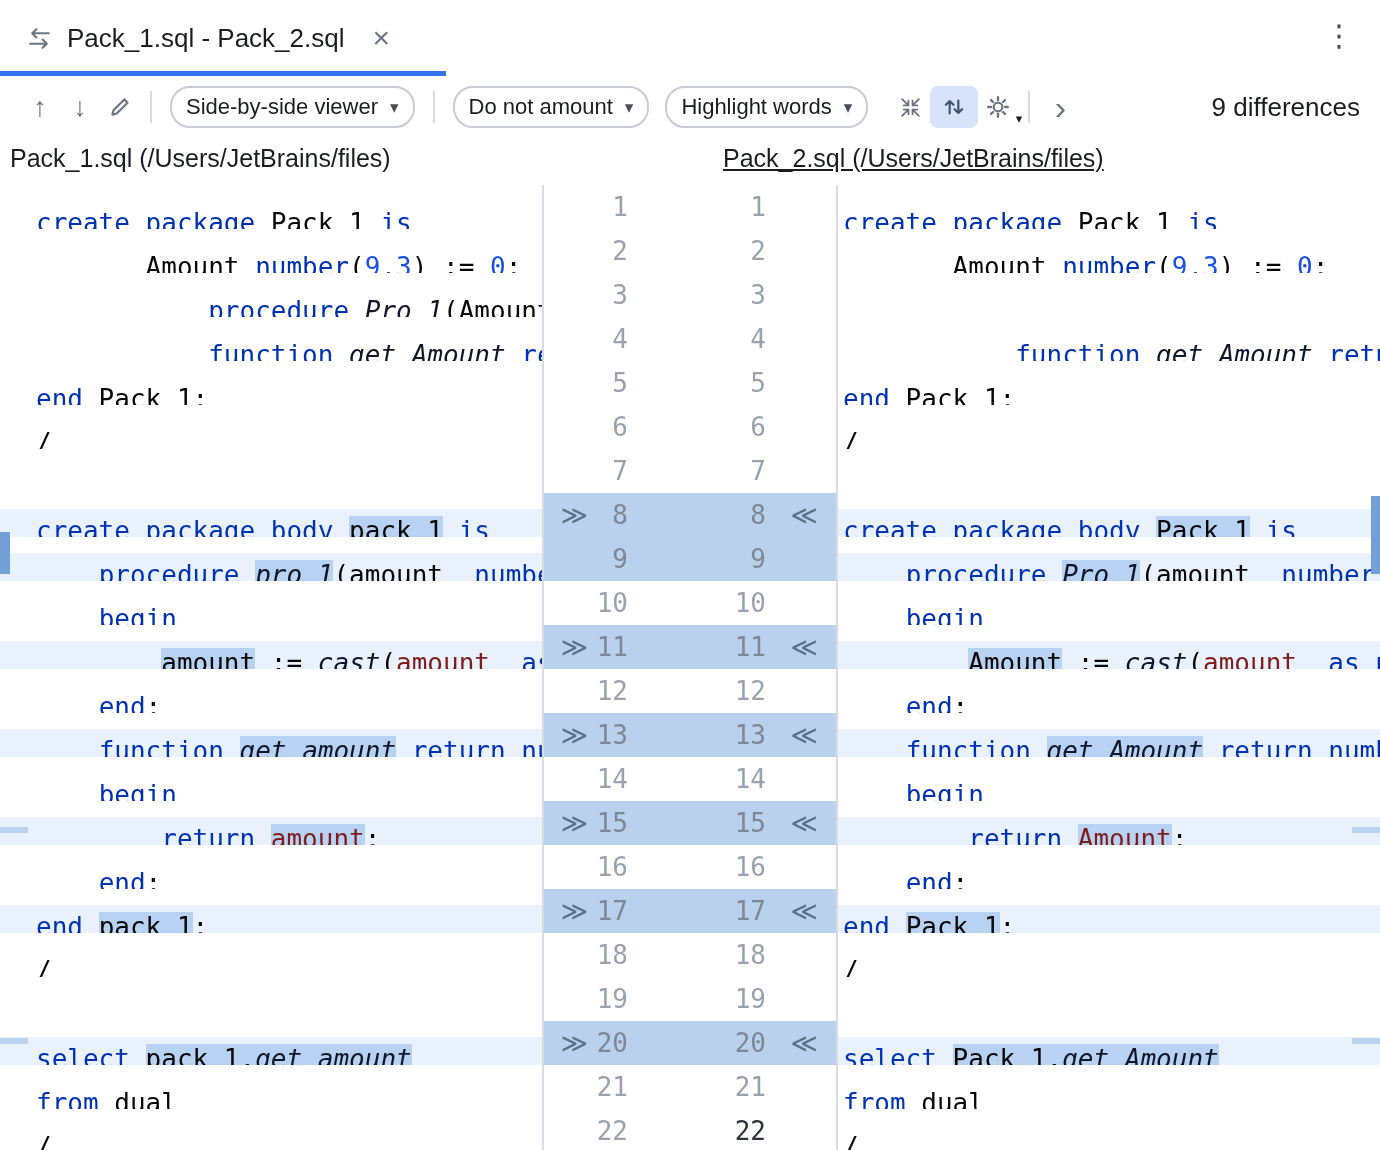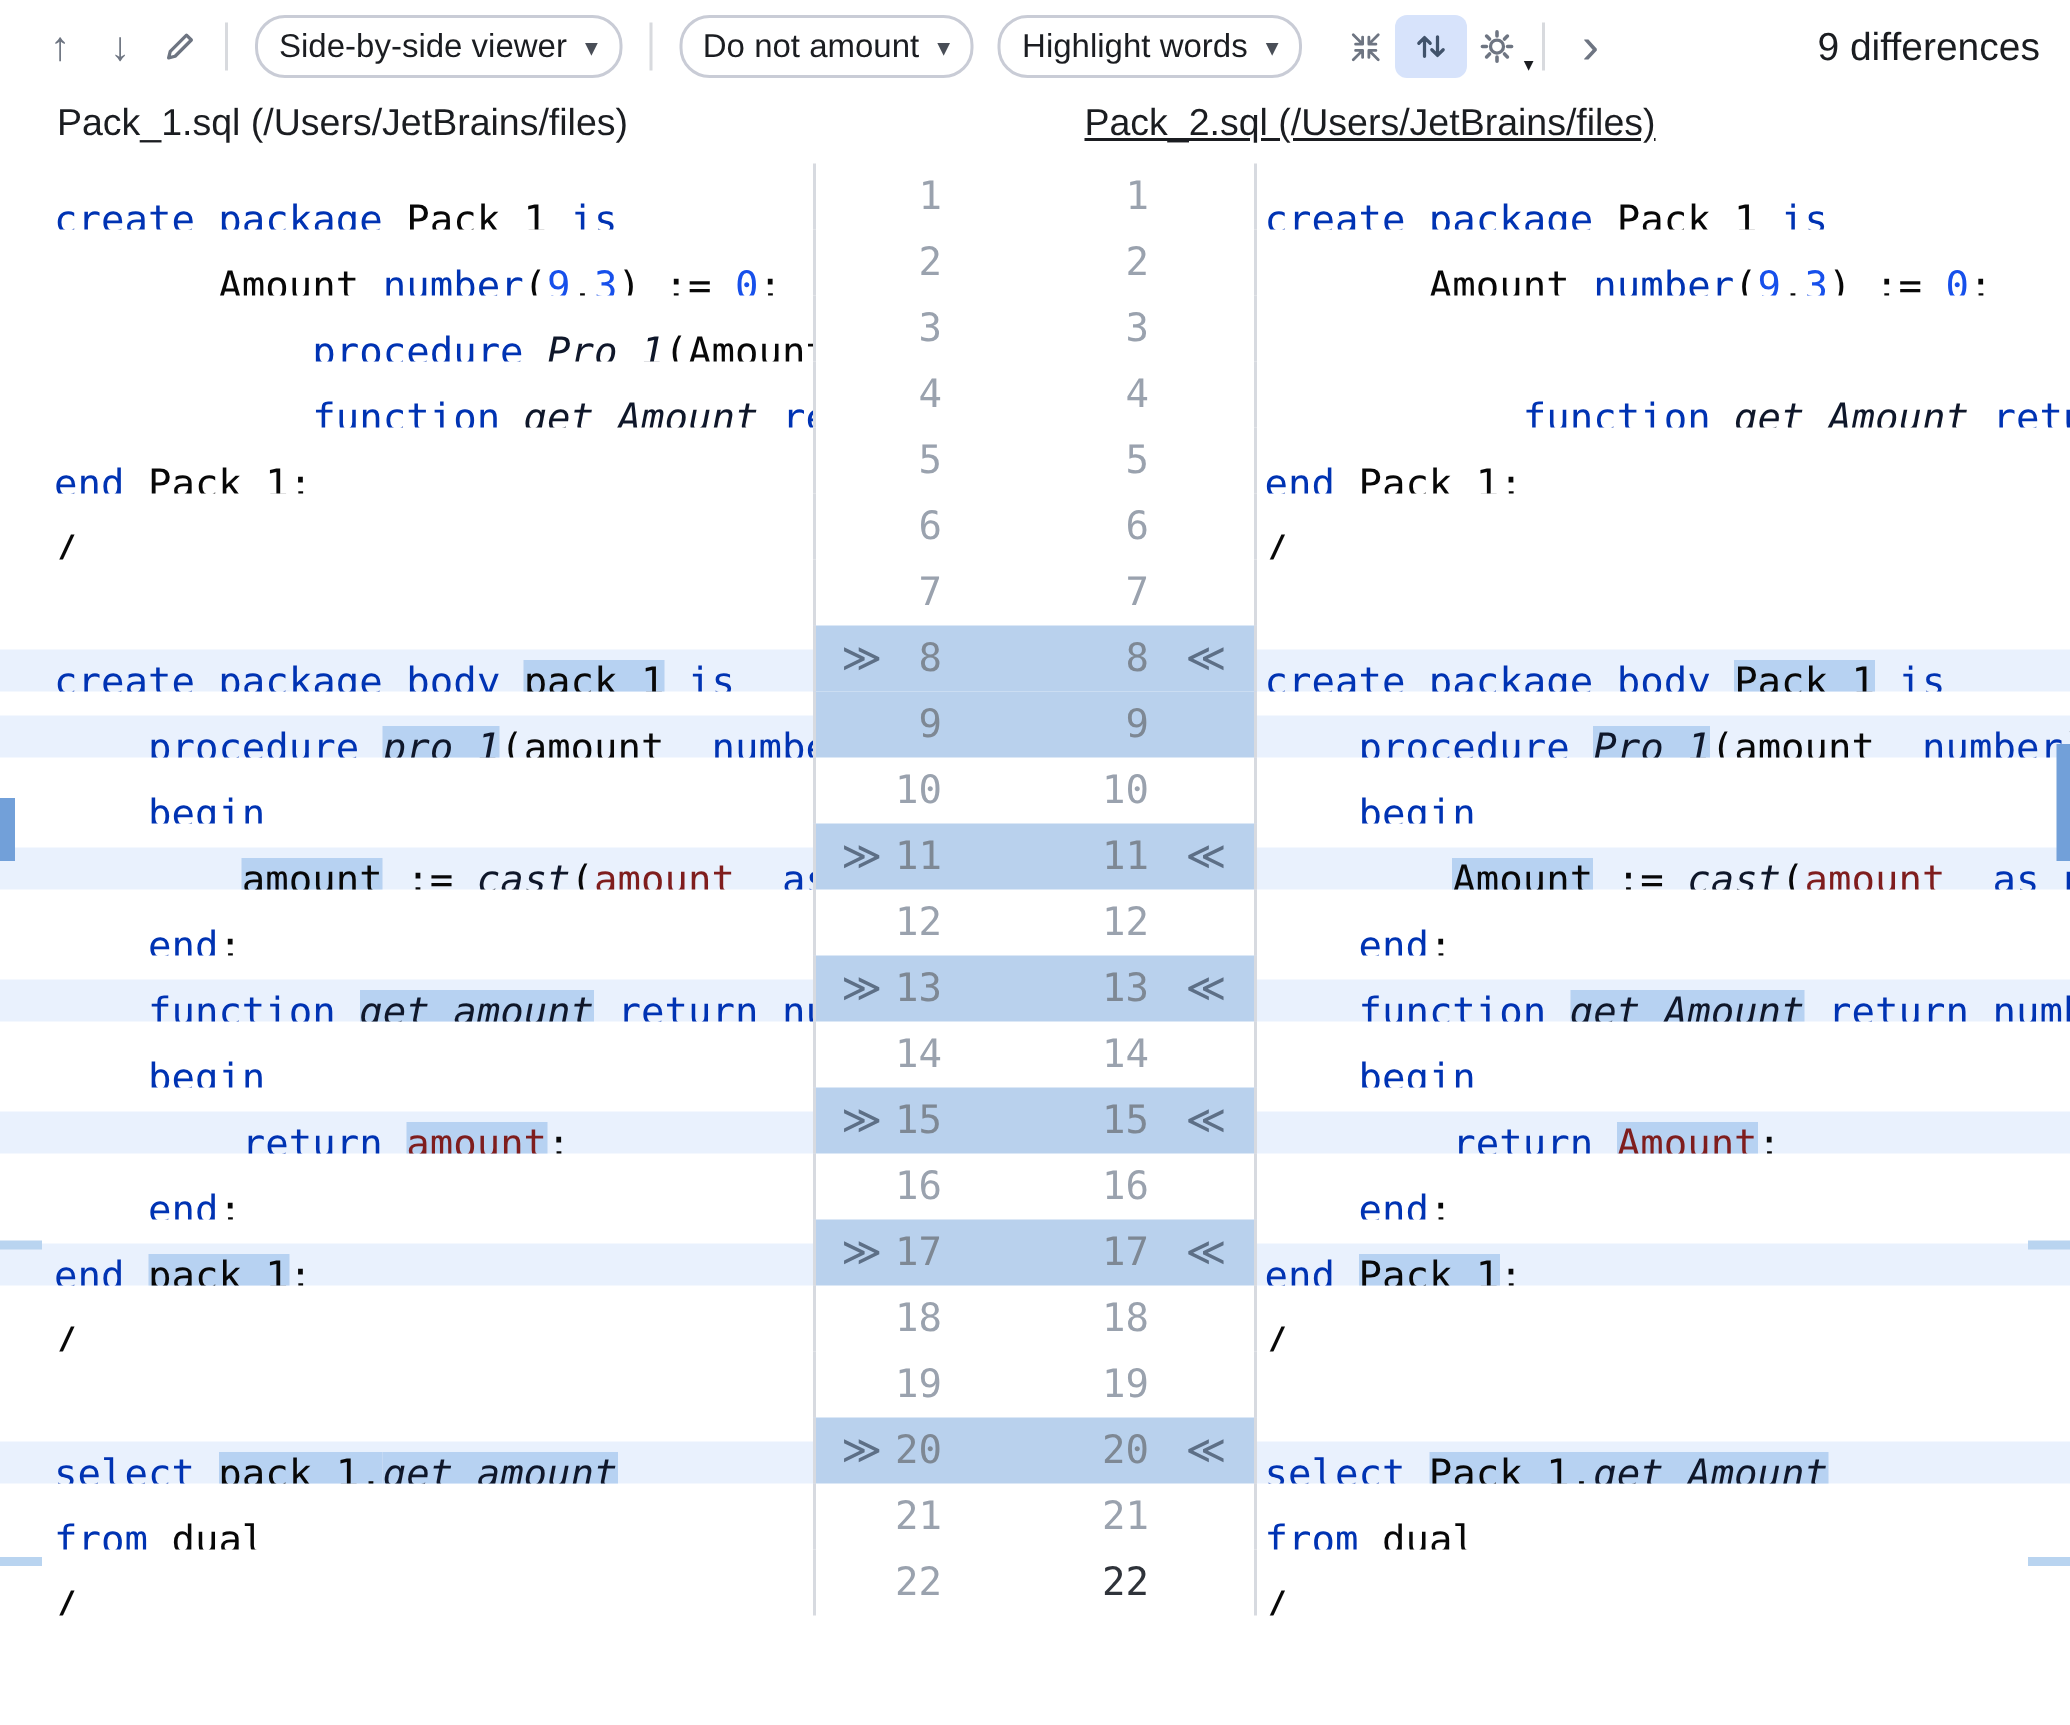--- a/index.html
+++ b/index.html
@@ -26,21 +26,21 @@
   .dd-caret { font-size:17px; color:#494e57; }
   .icon-cluster { display:flex; align-items:center; margin-left:14px; }
   .sync-btn { background:#d7e3fb; border-radius:8px; width:48px; }
   .gear-wrap { position:relative; }
   .gear-caret { position:absolute; right:-4px; bottom:2px; font-size:13px; color:#1b1d21; }
   .chevr { font-size:34px; color:#6e7582; }
   .diff-count { margin-left:auto; margin-right:10px; font-size:26px; color:#1b1d21; }
 
   
   .headers { position:relative; height:47px; font-size:25px; color:#1b1d21; }
-  .hdr-left { position:absolute; left:10px; top:6px;margin-left:28px; }
+  .hdr-left { position:absolute; left:10px; top:6px; }
   .hdr-right { position:absolute; left:723px; top:6px;text-decoration:underline; }
 
   
   .diff-body { }
   .diff-row { display:grid; grid-template-columns:542px 296px 542px; height:44px; }
   .code-pane { overflow:hidden; white-space:pre; font-family:"DejaVu Sans Mono", monospace;
     font-size:26px; line-height:44px; color:#080808;margin-top:16px; }
   .left-pane { padding-left:36px; }
   .right-pane { padding-left:5px; }
   .changed .code-pane { background:#e9f1fd; }
@@ -68,20 +68,33 @@
   .d1 { left:0; top:827px; } .d2 { left:0; top:1038px; }
   .d3 { right:0; top:827px; } .d4 { right:0; top:1038px; }
 
   svg { display:block; }
 </style>
 </head>
 <body>
 
 <div class="app">
 
+  <div class="tabbar">
+    <div class="tab">
+      <span class="tab-icon">
+        <svg width="27" height="27" viewBox="0 0 26 26">
+          <path d="M22 8 H6 M10 4 L6 8 L10 12 M4 18 H20 M16 14 L20 18 L16 22" fill="none" stroke="#6e7582" stroke-width="2" stroke-linecap="round" stroke-linejoin="round"></path>
+        </svg>
+      </span>
+      <span class="tab-title">Pack_1.sql - Pack_2.sql</span>
+      <span class="tab-close">×</span>
+    </div>
+    <span class="tab-menu">⋮</span>
+    <div class="tab-underline"></div>
+  </div>
 
   <div class="toolbar">
     <span class="tb-icon">↑</span>
     <span class="tb-icon">↓</span>
     <span class="tb-icon">
       <svg width="26" height="26" viewBox="0 0 24 24">
         <path d="M5 19l1-4L16 5l3 3L9 18l-4 1z" fill="none" stroke="#6e7582" stroke-width="2" stroke-linejoin="round"></path>
       </svg>
     </span>
     <span class="tb-sep"></span>

